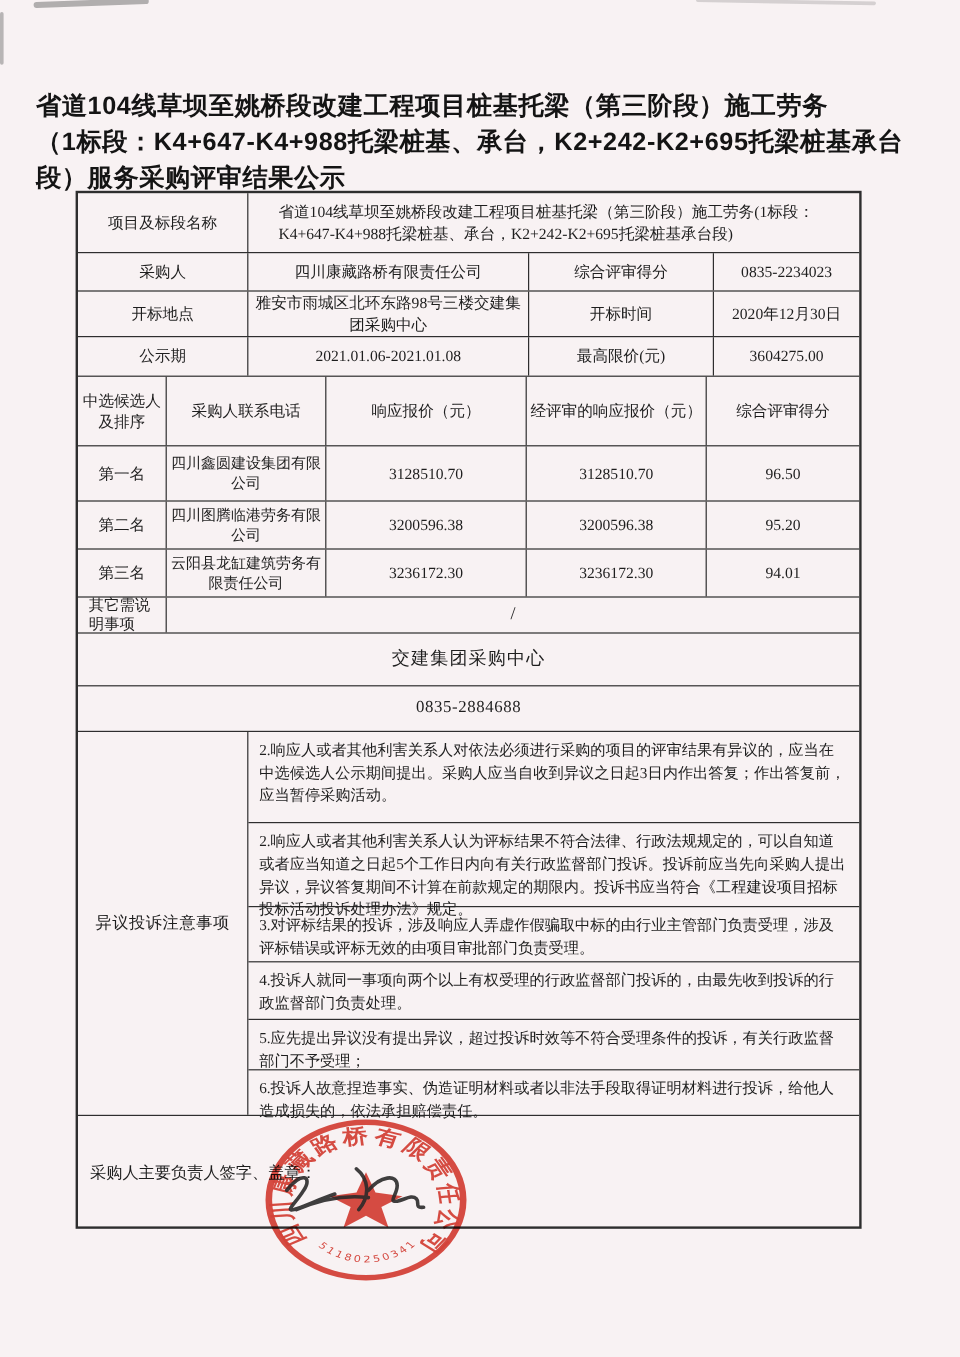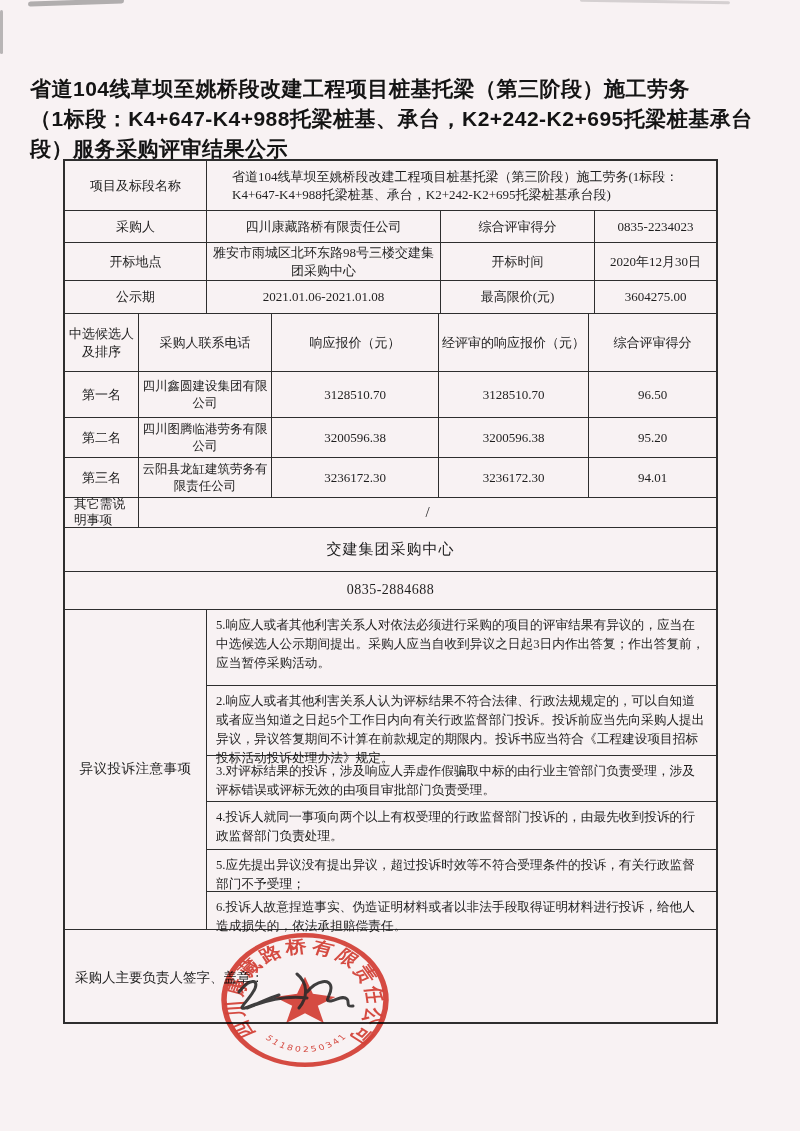--- a/index.html
+++ b/index.html
@@ -155,21 +155,21 @@
     <div class="tr h82">
       <div class="td grow stack" style="padding:0;align-items:stretch;">
         <div class="sub sup-name">交建集团采购中心</div>
         <div class="sub sup-phone">0835-2884688</div>
       </div>
     </div>
 
     <div class="tr h320">
       <div class="td wA obj-label">异议投诉注意事项</div>
       <div class="td grow stack" style="padding:0;align-items:stretch;">
-        <div class="sub note n1">5.响应人或者其他利害关系人对依法必须进行采购的项目的评审结果有异议的，应当在中选候选人公示期间提出。采购人应当自收到异议之日起3日内作出答复；作出答复前，应当暂停采购活动。</div>
+        <div class="sub note n1">2.响应人或者其他利害关系人对依法必须进行采购的项目的评审结果有异议的，应当在中选候选人公示期间提出。采购人应当自收到异议之日起3日内作出答复；作出答复前，应当暂停采购活动。</div>
         <div class="sub note n2">2.响应人或者其他利害关系人认为评标结果不符合法律、行政法规规定的，可以自知道或者应当知道之日起5个工作日内向有关行政监督部门投诉。投诉前应当先向采购人提出异议，异议答复期间不计算在前款规定的期限内。投诉书应当符合《工程建设项目招标投标活动投诉处理办法》规定。</div>
         <div class="sub note n3">3.对评标结果的投诉，涉及响应人弄虚作假骗取中标的由行业主管部门负责受理，涉及评标错误或评标无效的由项目审批部门负责受理。</div>
         <div class="sub note n4">4.投诉人就同一事项向两个以上有权受理的行政监督部门投诉的，由最先收到投诉的行政监督部门负责处理。</div>
         <div class="sub note n5">5.应先提出异议没有提出异议，超过投诉时效等不符合受理条件的投诉，有关行政监督部门不予受理；</div>
         <div class="sub note n6">6.投诉人故意捏造事实、伪造证明材料或者以非法手段取得证明材料进行投诉，给他人造成损失的，依法承担赔偿责任。</div>
       </div>
     </div>
 
     <div class="tr h96 sig-row">
       <div class="td grow">采购人主要负责人签字、盖章：</div>

